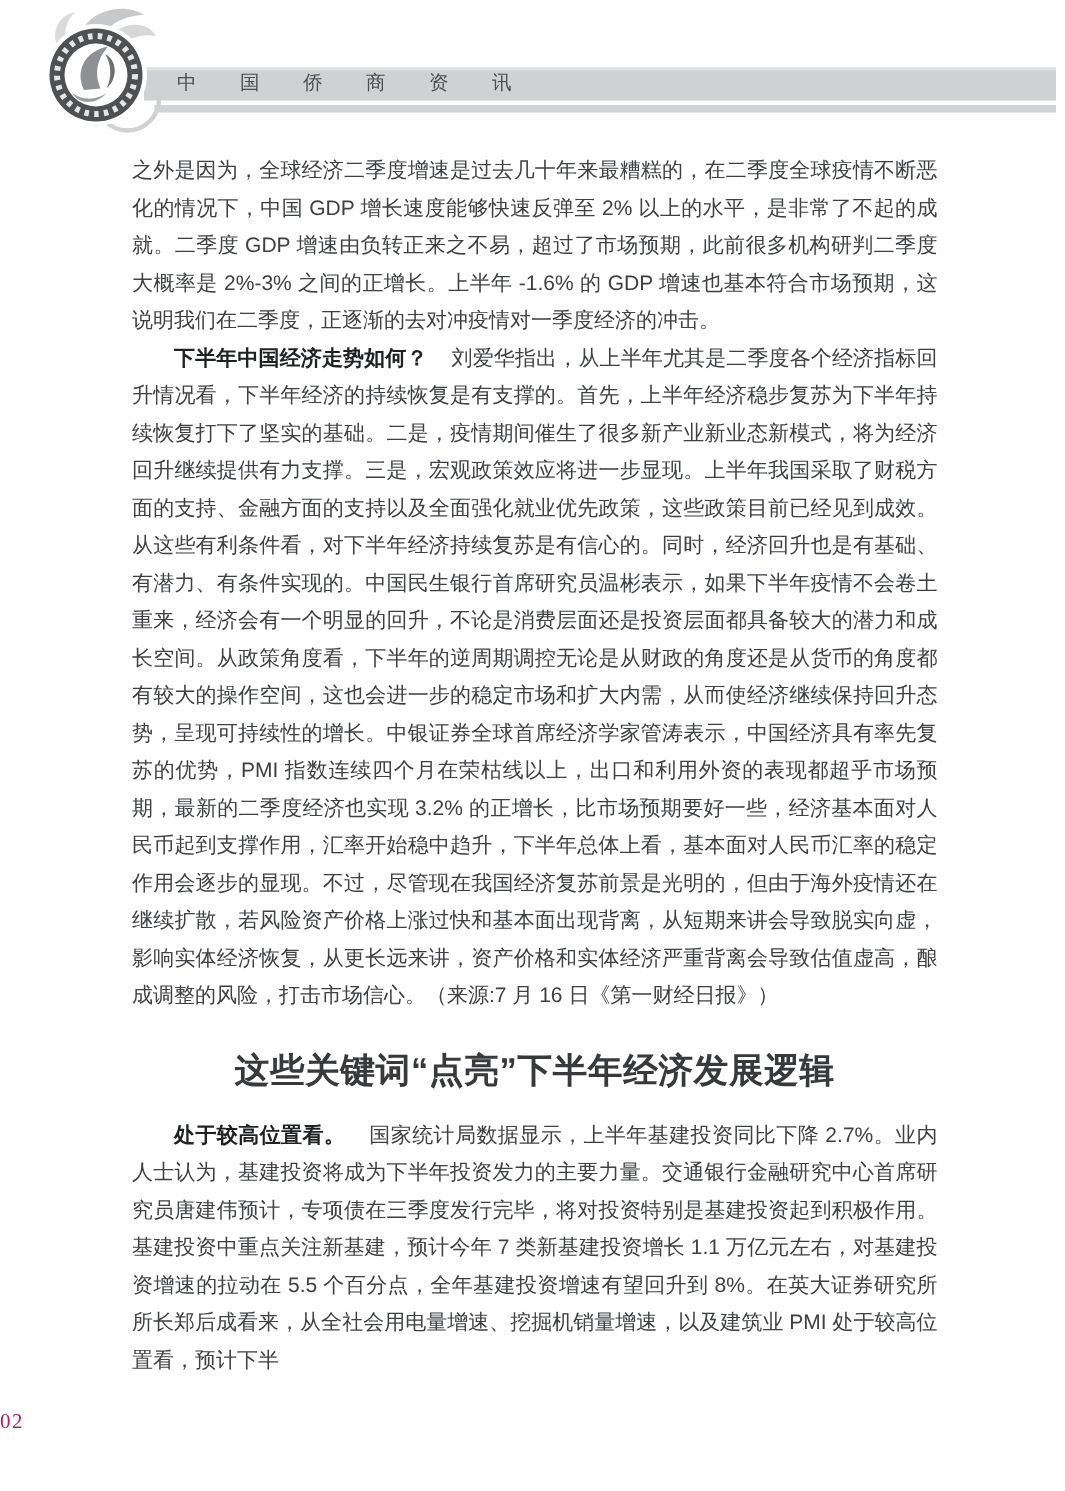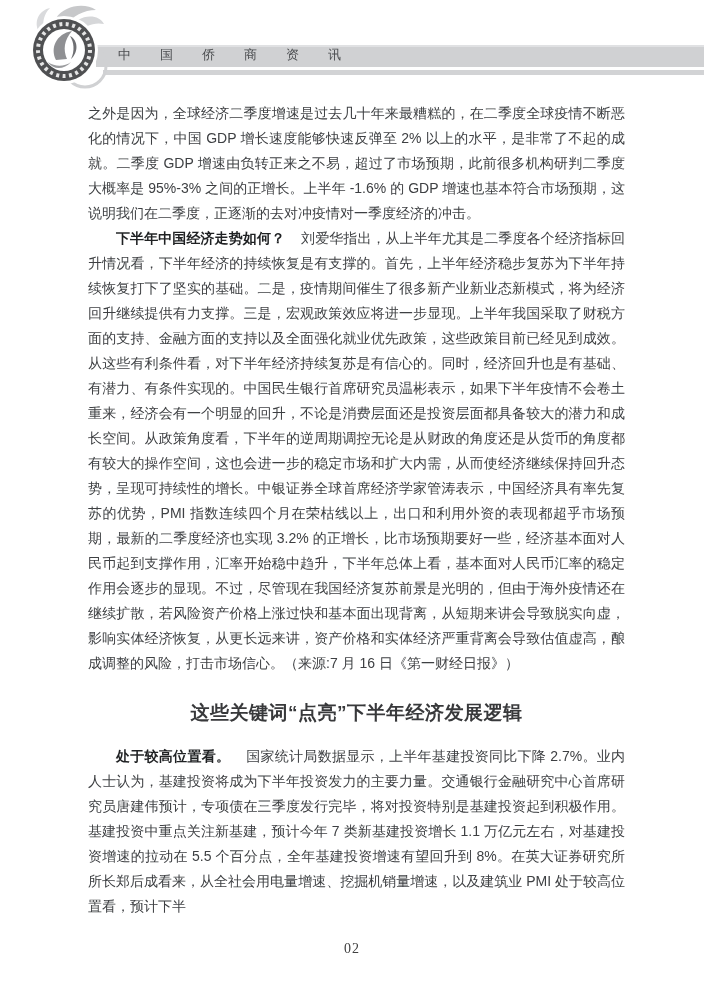--- a/index.html
+++ b/index.html
@@ -35,29 +35,29 @@
     margin:0;
     font-size:14px;line-height:25px;
     text-align:justify;text-justify:inter-ideograph;
     color:#3e4043;
   }
   .content p.indent{text-indent:2em;}
   .content b.lead{font-weight:700;color:#1f2123;margin-right:16px;}
   .content h2{
     margin:24px 0 18px 0;
     text-align:center;
-    font-size:19px;line-height:26px;font-weight:700;
+    font-size:23px;line-height:26px;font-weight:700;
     color:#38393b;letter-spacing:0.5px;
   }
   
   .page-number{
     position:absolute;left:0;right:0;top:941px;
-    text-align:center;
+    text-align:left;
     font-family:"Liberation Serif","DejaVu Serif",serif;
-    font-size:14px;color:#404040;letter-spacing:1px;
+    font-size:14px;color:#be185d;letter-spacing:1px;
   }
 </style>
 </head>
 <body>
 
 <div class="page">
 
   <header>
     <div class="banner-main"></div>
     <div class="banner-sub"></div>
@@ -81,21 +81,21 @@
 
         <path d="M30 56 C24 44 30 30 46 27 C38 36 37 46 41 55 Z" fill="#8f9093"></path>
         <path d="M44 32 C52 36 53 48 45 55 C49 47 48 38 44 32 Z" fill="#6e6f72"></path>
         <path d="M22 58 C29 63 38 63 45 58 C38 66 27 66 22 58 Z" fill="#9b9c9f"></path>
       </svg>
     </div>
   </header>
 
   <main class="content">
 
-    <p><span>之外是因为，全球经济二季度增速是过去几十年来最糟糕的，在二季度全球疫情不断恶化的情况下，中国 GDP 增长速度能够快速反弹至 2% 以上的水平，是非常了不起的成就。二季度 GDP 增速由负转正来之不易，超过了市场预期，此前很多机构研判二季度大概率是 95%-3% 之间的正增长。上半年 -1.6% 的 GDP 增速也基本符合市场预期，这说明我们在二季度，正逐渐的去对冲疫情对一季度经济的冲击。</span></p>
+    <p><span>之外是因为，全球经济二季度增速是过去几十年来最糟糕的，在二季度全球疫情不断恶化的情况下，中国 GDP 增长速度能够快速反弹至 2% 以上的水平，是非常了不起的成就。二季度 GDP 增速由负转正来之不易，超过了市场预期，此前很多机构研判二季度大概率是 2%-3% 之间的正增长。上半年 -1.6% 的 GDP 增速也基本符合市场预期，这说明我们在二季度，正逐渐的去对冲疫情对一季度经济的冲击。</span></p>
 
     <p class="indent"><b class="lead">下半年中国经济走势如何？</b><span>刘爱华指出，从上半年尤其是二季度各个经济指标回升情况看，下半年经济的持续恢复是有支撑的。首先，上半年经济稳步复苏为下半年持续恢复打下了坚实的基础。二是，疫情期间催生了很多新产业新业态新模式，将为经济回升继续提供有力支撑。三是，宏观政策效应将进一步显现。上半年我国采取了财税方面的支持、金融方面的支持以及全面强化就业优先政策，这些政策目前已经见到成效。从这些有利条件看，对下半年经济持续复苏是有信心的。同时，经济回升也是有基础、有潜力、有条件实现的。中国民生银行首席研究员温彬表示，如果下半年疫情不会卷土重来，经济会有一个明显的回升，不论是消费层面还是投资层面都具备较大的潜力和成长空间。从政策角度看，下半年的逆周期调控无论是从财政的角度还是从货币的角度都有较大的操作空间，这也会进一步的稳定市场和扩大内需，从而使经济继续保持回升态势，呈现可持续性的增长。中银证券全球首席经济学家管涛表示，中国经济具有率先复苏的优势，PMI 指数连续四个月在荣枯线以上，出口和利用外资的表现都超乎市场预期，最新的二季度经济也实现 3.2% 的正增长，比市场预期要好一些，经济基本面对人民币起到支撑作用，汇率开始稳中趋升，下半年总体上看，基本面对人民币汇率的稳定作用会逐步的显现。不过，尽管现在我国经济复苏前景是光明的，但由于海外疫情还在继续扩散，若风险资产价格上涨过快和基本面出现背离，从短期来讲会导致脱实向虚，影响实体经济恢复，从更长远来讲，资产价格和实体经济严重背离会导致估值虚高，酿成调整的风险，打击市场信心。（来源:7 月 16 日《第一财经日报》）</span></p>
 
     <h2>这些关键词“点亮”下半年经济发展逻辑</h2>
 
 
     <p class="indent"><b class="lead">处于较高位置看。</b><span>国家统计局数据显示，上半年基建投资同比下降 2.7%。业内人士认为，基建投资将成为下半年投资发力的主要力量。交通银行金融研究中心首席研究员唐建伟预计，专项债在三季度发行完毕，将对投资特别是基建投资起到积极作用。基建投资中重点关注新基建，预计今年 7 类新基建投资增长 1.1 万亿元左右，对基建投资增速的拉动在 5.5 个百分点，全年基建投资增速有望回升到 8%。在英大证券研究所所长郑后成看来，从全社会用电量增速、挖掘机销量增速，以及建筑业 PMI 处于较高位置看，预计下半</span></p>
 
   </main>
 

